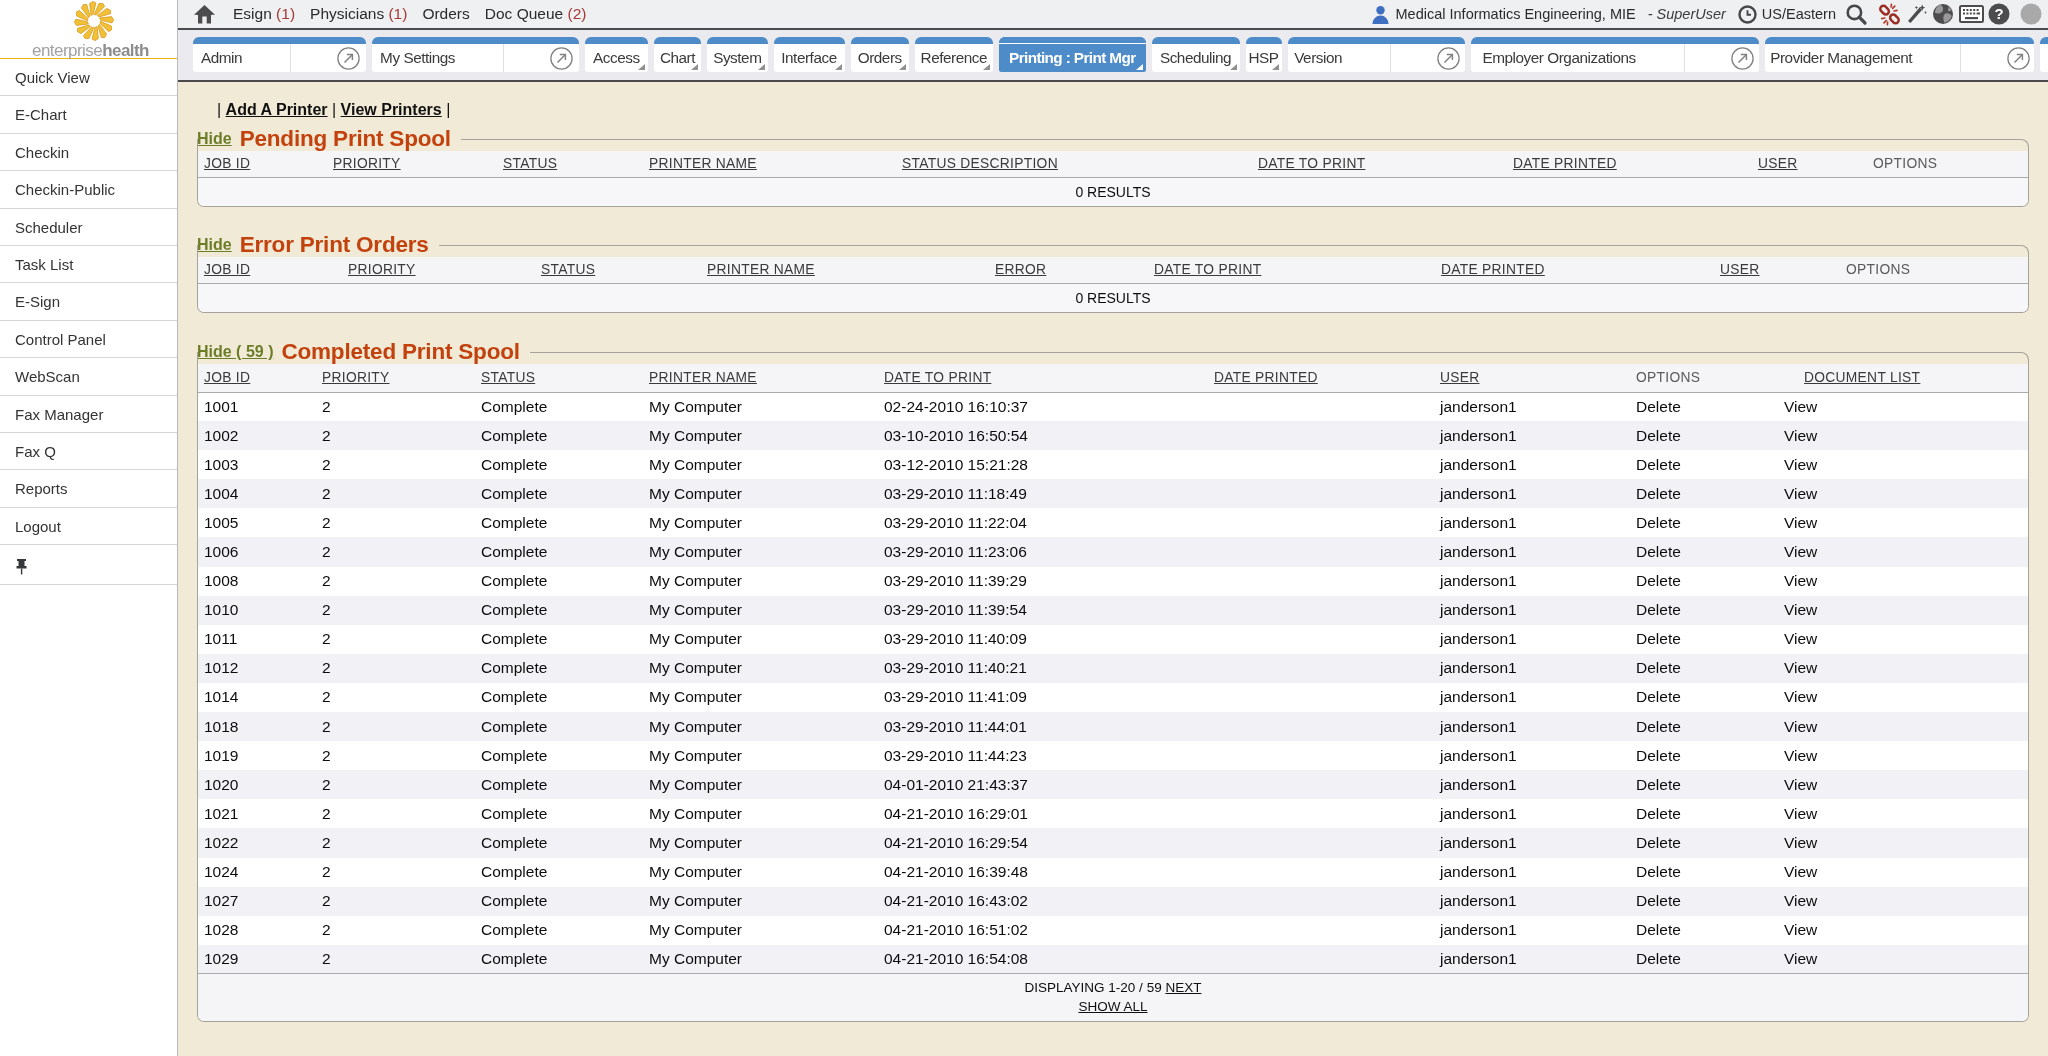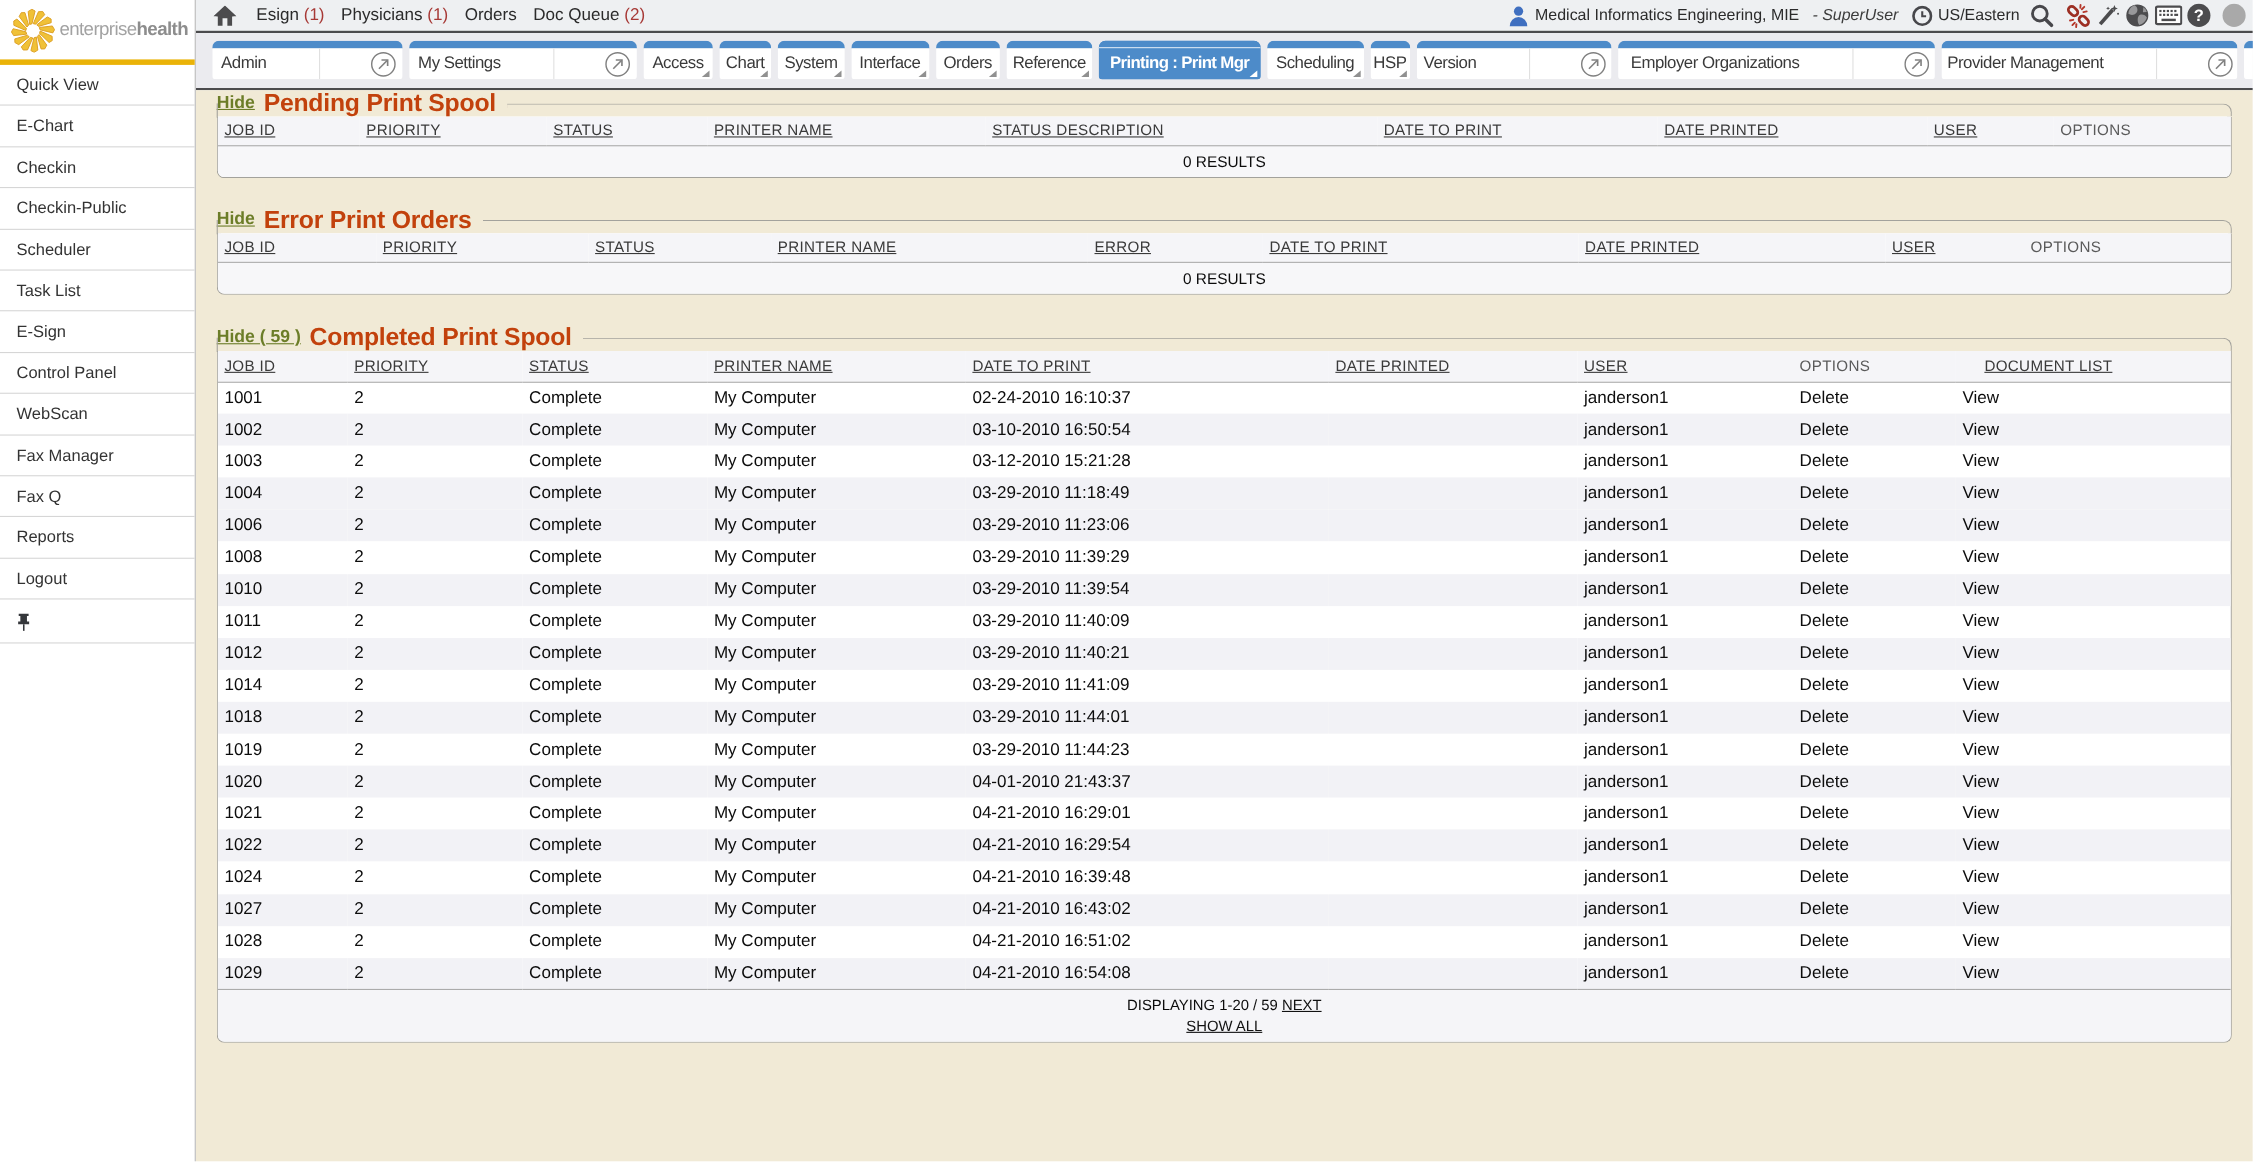--- a/index.html
+++ b/index.html
@@ -1,21 +1,21 @@
 <!DOCTYPE html>
 <html><head>
 <meta charset="utf-8">
 <style>
 * { box-sizing: border-box; }
 html,body { margin:0; padding:0; }
 body { width:2048px; height:1056px; overflow:hidden; font-family:"Liberation Sans",sans-serif; background:#fff; position:relative; }
 a { cursor:pointer; }
 
 .sidebar { position:absolute; left:0; top:0; width:178px; height:1056px; background:#fff; border-right:1px solid #b9b9b9; z-index:5; }
-.logo { height:59px; border-bottom:5px solid #eab308; display:flex; align-items:center; }
+.logo { height:59px; border-bottom:1px solid #eab308; display:flex; align-items:center;flex-direction:column; }
 
 .logo .lt { font-size:17px; color:#a2a2a2; margin-left:4px; letter-spacing:-0.55px; white-space:nowrap; flex:none; }
 .logo .lt b { color:#8d8d8d; font-weight:bold; }
 .menu { list-style:none; margin:0; padding:0; }
 .menu li { height:37.4px; line-height:37.4px; border-bottom:1px solid #d6d6d6; padding-left:15px; font-size:15px; color:#333; }
 .menu li.pin { height:40px; line-height:40px; }
 
 .main { position:absolute; left:178px; top:0; width:1870px; height:1024px; }
 .topbar { height:30px; background:#eef0f2; border-bottom:2px solid #4b4b4d; display:flex; align-items:center; }
 .topbar .home { margin:0 18px 0 16px; display:flex; }
@@ -356,20 +356,21 @@
             <svg width="23" height="23" viewBox="0 0 23 23">
               <circle cx="11.5" cy="11.5" r="10.6" fill="none" stroke="#818181" stroke-width="1.3"></circle>
               <path d="M7.5 15.5 L15.2 7.8" stroke="#818181" stroke-width="1.5" fill="none"></path>
               <path d="M9.8 7.5 L15.4 7.5 L15.4 13.1" stroke="#818181" stroke-width="1.5" fill="none"></path>
             </svg>
           </span>
         </div>
       </div>
   </div>
   <div class="content">
+    <div class="plinks">| <a>Add A Printer</a> | <a>View Printers</a> |</div>
     <div class="sec">
       <div class="sec-head">
           <span class="lrule"></span>
           <a class="hide">Hide</a>
           <span class="ttl">Pending Print Spool</span>
           <span class="rule"></span>
         </div>
       <div class="sec-body">
         <table>
           <colgroup>
@@ -514,20 +515,31 @@
                 <td>1004</td>
                 <td>2</td>
                 <td>Complete</td>
                 <td>My Computer</td>
                 <td>03-29-2010 11:18:49</td>
                 <td></td>
                 <td>janderson1</td>
                 <td>Delete</td>
                 <td>View</td>
               </tr>
+          <tr>
+                <td>1005</td>
+                <td>2</td>
+                <td>Complete</td>
+                <td>My Computer</td>
+                <td>03-29-2010 11:22:04</td>
+                <td></td>
+                <td>janderson1</td>
+                <td>Delete</td>
+                <td>View</td>
+              </tr>
           <tr class="alt">
                 <td>1006</td>
                 <td>2</td>
                 <td>Complete</td>
                 <td>My Computer</td>
                 <td>03-29-2010 11:23:06</td>
                 <td></td>
                 <td>janderson1</td>
                 <td>Delete</td>
                 <td>View</td>

